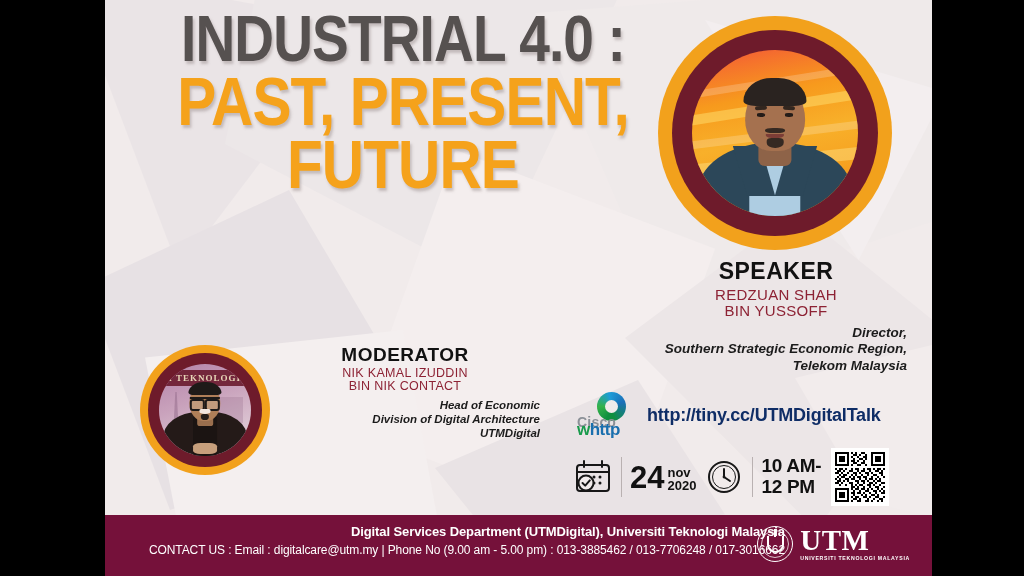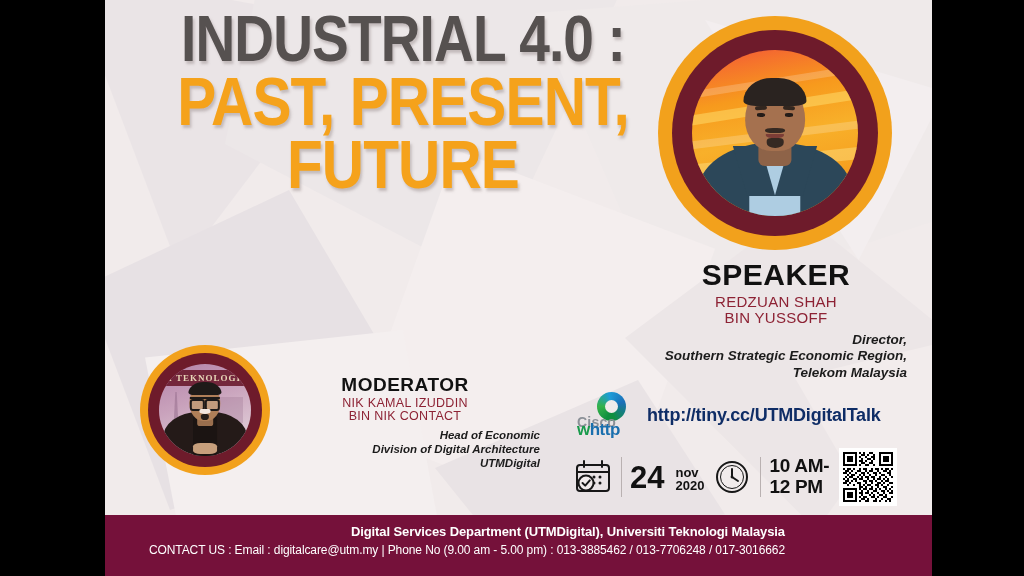--- a/index.html
+++ b/index.html
@@ -325,27 +325,27 @@
     text-align: right;
   }
 
   #speaker-block {
     position: absolute;
     left: 540px; top: 258px;
     width: 262px;
     text-align: center;
     z-index: 8;
   }
-  #speaker-block .role-title { font-size: 30px; }
+  #speaker-block .role-title { font-size: 23px; }
   #speaker-block .person-name { font-size: 15px; margin-top: 2px; }
   #speaker-block .person-affil { font-size: 13.5px; margin-top: 6px; }
 
   #moderator-block {
     position: absolute;
-    left: 165px; top: 374px;
+    left: 165px; top: 344px;
     width: 270px;
     text-align: center;
     z-index: 8;
   }
   #moderator-block .role-title { font-size: 19px; }
   #moderator-block .person-name { font-size: 12.5px; margin-top: 1px; }
   #moderator-block .person-affil { font-size: 11.5px; margin-top: 4px; }
 
   
   #link-row {
@@ -622,21 +622,21 @@
           <circle cx="27" cy="20" r="1.5" fill="#171717"></circle>
           <circle cx="21" cy="26" r="1.5" fill="#171717"></circle>
           <circle cx="27" cy="26" r="1.5" fill="#171717"></circle>
           <circle cx="13" cy="26" r="7.5" fill="#f1ebeb" stroke="#171717" stroke-width="2"></circle>
           <polyline points="9.5,26 12.2,28.6 16.8,23.4" fill="none" stroke="#171717" stroke-width="2" stroke-linecap="round" stroke-linejoin="round"></polyline>
         </svg>
       </div>
 
       <div class="dt-sep"></div>
 
-      <div style="display:flex; align-items:flex-end;gap:8px;">
+      <div style="display:flex; align-items:flex-end;">
         <span class="date-num">24</span>
         <span class="date-my">
           <span>nov</span><br>
           <span>2020</span>
         </span>
       </div>
 
       <div class="icon-box">
         <svg viewBox="0 0 40 40" width="40" height="40">
           <circle cx="20" cy="20" r="15" fill="none" stroke="#171717" stroke-width="2"></circle>
@@ -819,20 +819,29 @@
           </g>
         </svg>
       </div>
     </div>
 
     <div id="footer">
       <div id="footer-text">
         <div id="footer-line1">Digital Services Department (UTMDigital), Universiti Teknologi Malaysia</div>
         <div id="footer-line2">CONTACT US : Email : digitalcare@utm.my | Phone No (9.00 am - 5.00 pm) : 013-3885462 / 013-7706248 / 017-3016662</div>
       </div>
+      <div id="utm-logo">
+        <div class="utm-seal">
+          <div class="utm-glyph"></div>
+        </div>
+        <div>
+          <div class="utm-word">UTM</div>
+          <div class="utm-sub">UNIVERSITI TEKNOLOGI MALAYSIA</div>
+        </div>
+      </div>
     </div>
 
   </div>
 
   <div style="position:absolute;left:0;top:0;width:97px;height:576px;background:#000;"></div>
   <div style="position:absolute;left:924px;top:0;width:100px;height:576px;background:#000;"></div>
 
 </div>
 
 </body></html>

